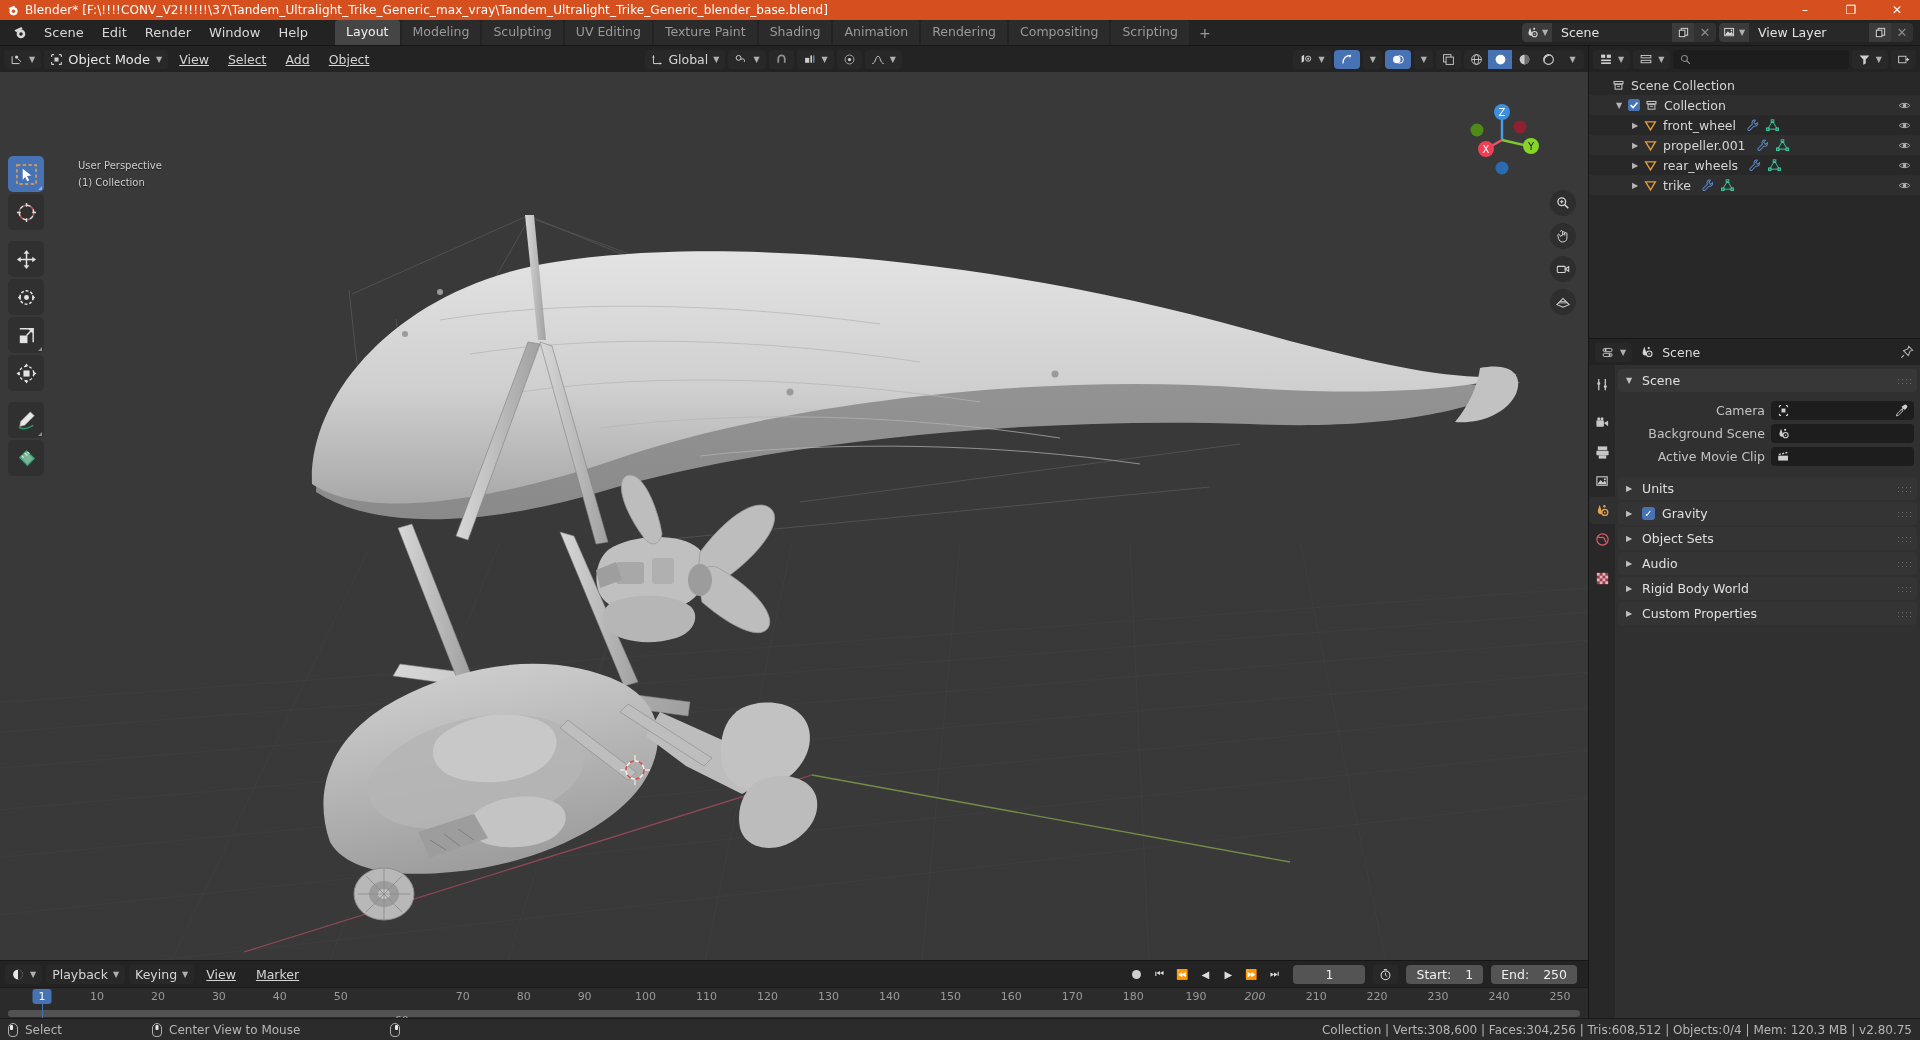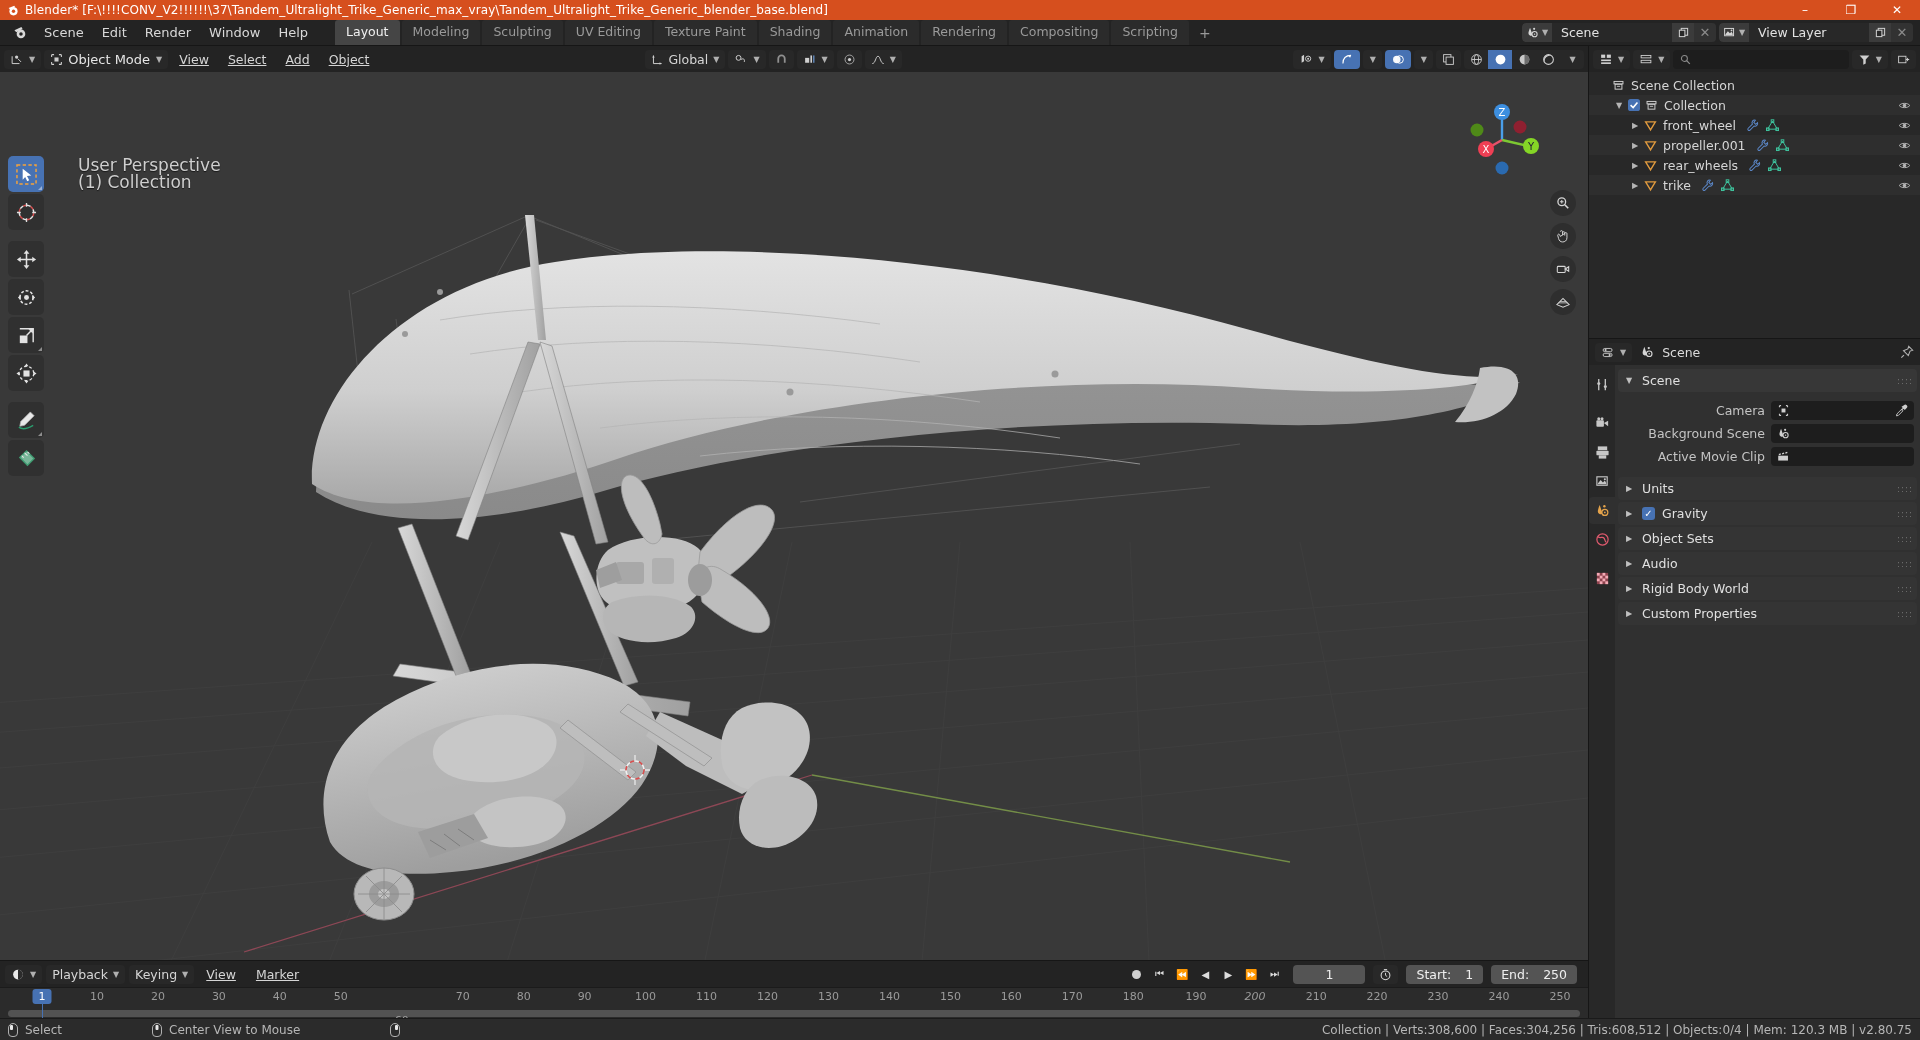--- a/index.html
+++ b/index.html
@@ -70,21 +70,21 @@
   .caret { font-size: 8px; color: #b0b0b0; margin-left: 1px; }
   .mode-grp { display: flex; align-items: center; background: #282828; border-radius: 4px; height: 19px; padding: 0 6px; gap: 5px; }
   .menu-lite { padding: 2px 8px; font-size: 12.5px; color: #d5d5d5; border-radius: 3px; text-decoration: underline; }
   .vp-header-right { margin-left: auto; display: flex; align-items: center; gap: 3px; }
   .seg { display: flex; background: #282828; border-radius: 4px; height: 19px; overflow: hidden; }
   .seg > div { width: 24px; height: 19px; display: flex; align-items: center; justify-content: center; }
   .seg > div.sel { background: #4772b3; }
 
   
   .viewport { flex: 1 1 auto; position: relative; overflow: hidden; background: #393939; min-height: 0; }
-  .vp-text { position: absolute; left: 78px; top: 85px; font-size: 17px; color: #cfcfcf; line-height: 17px; text-shadow: 0 1px 1px rgba(0,0,0,.6); }
+  .vp-text { position: absolute; left: 78px; top: 85px; font-size: 10px; color: #cfcfcf; line-height: 17px; text-shadow: 0 1px 1px rgba(0,0,0,.6); }
   .toolbar {
     position: absolute; left: 8px; top: 84px; width: 36px;
     display: flex; flex-direction: column; gap: 2px; z-index: 5;
   }
   .tool {
     width: 36px; height: 36px; background: #303030; border-radius: 5px;
     display: flex; align-items: center; justify-content: center; position: relative;
   }
   .tool.active { background: #4772b3; }
   .tool-gap { height: 7px; }

